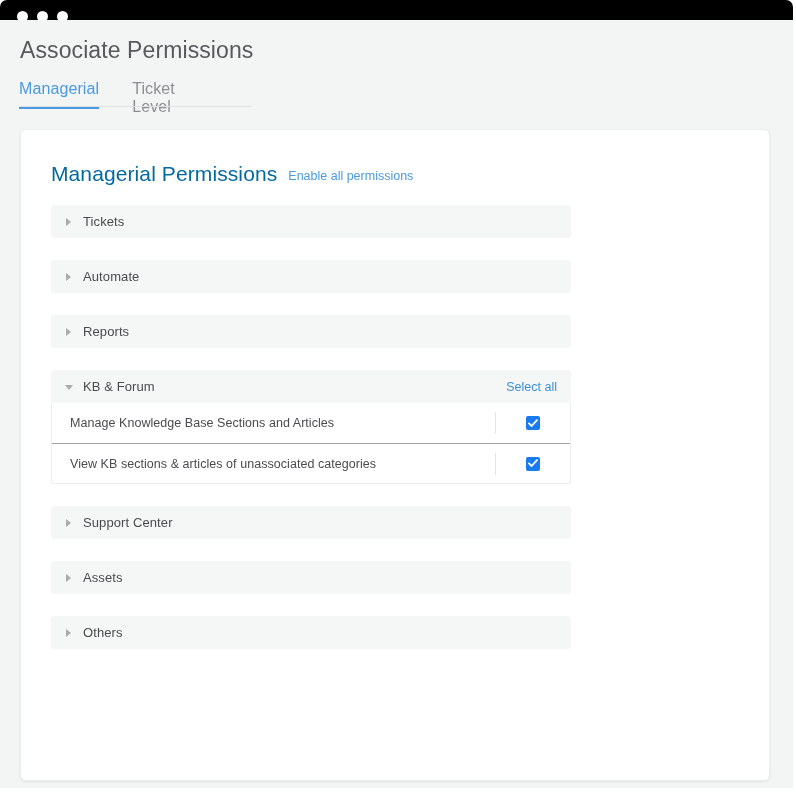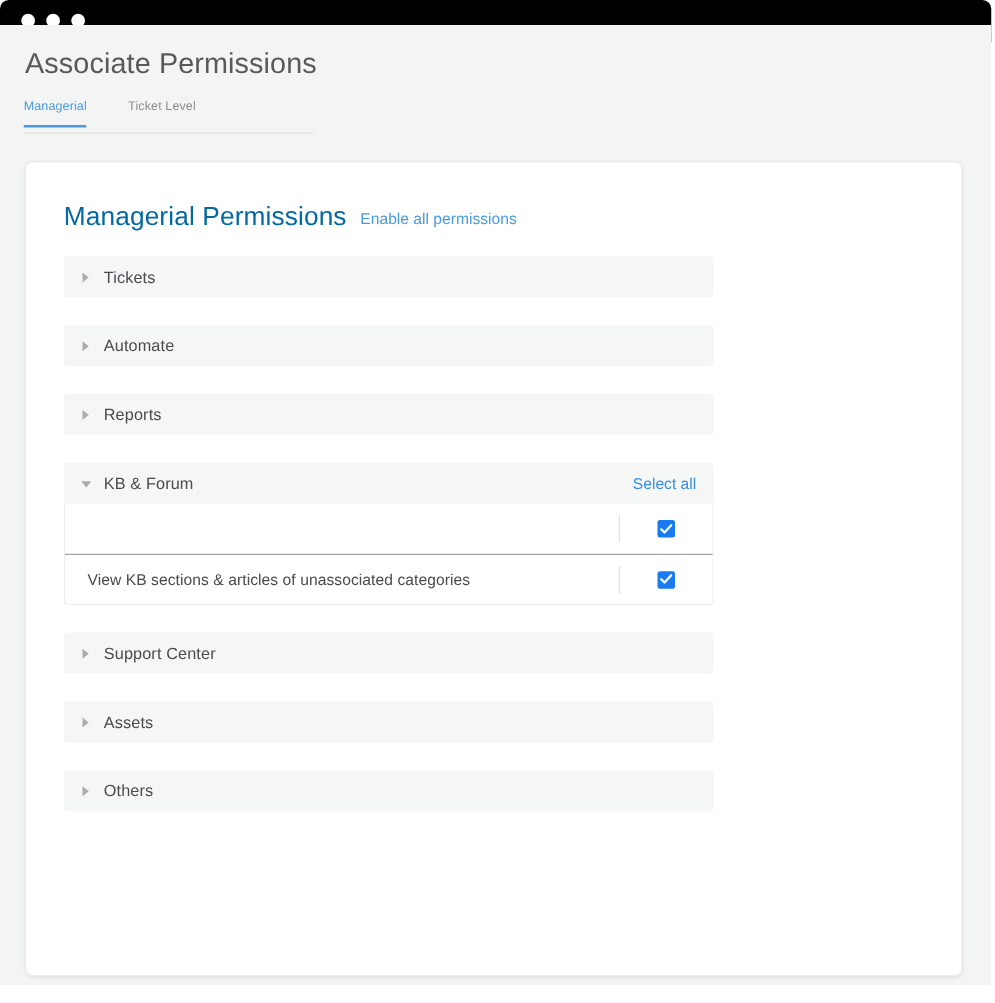--- a/index.html
+++ b/index.html
@@ -62,21 +62,21 @@
   
   .tabs {
     position: absolute;
     left: 19px; top: 60px;
     width: 232px;
     height: 28px;
     display: flex;
     align-items: flex-start;
   }
   .tab {
-    font-size: 10px;
+    font-size: 16px;
     color: #8c8f92;
     padding: 0 0 9px 0;
     margin-right: 33px;
     cursor: pointer;
     border-bottom: 2px solid transparent;
     letter-spacing: 0.1px;
   }
   .tab.active {
     color: #4a9ae0;
     border-bottom: 2px solid #4a9ae0;
@@ -292,20 +292,21 @@
 
         <div class="section expanded">
           <div class="section-head">
             <span class="caret open"></span>
             <span class="section-label">KB &amp; Forum</span>
             <span class="select-all">Select all</span>
           </div>
           <div class="section-body">
 
             <div class="perm-row">
+              <span class="perm-label">Manage Knowledge Base Sections and Articles</span>
               <span class="perm-check-cell">
                 <span class="perm-divider"></span>
                 <span class="checkbox">
                   <svg width="10" height="9" viewBox="0 0 10 9">
                     <path d="M1 4.4 L3.6 7 L9 1.2" stroke="#ffffff" stroke-width="1.8" fill="none" stroke-linecap="round" stroke-linejoin="round"></path>
                   </svg>
                 </span>
               </span>
             </div>
 

